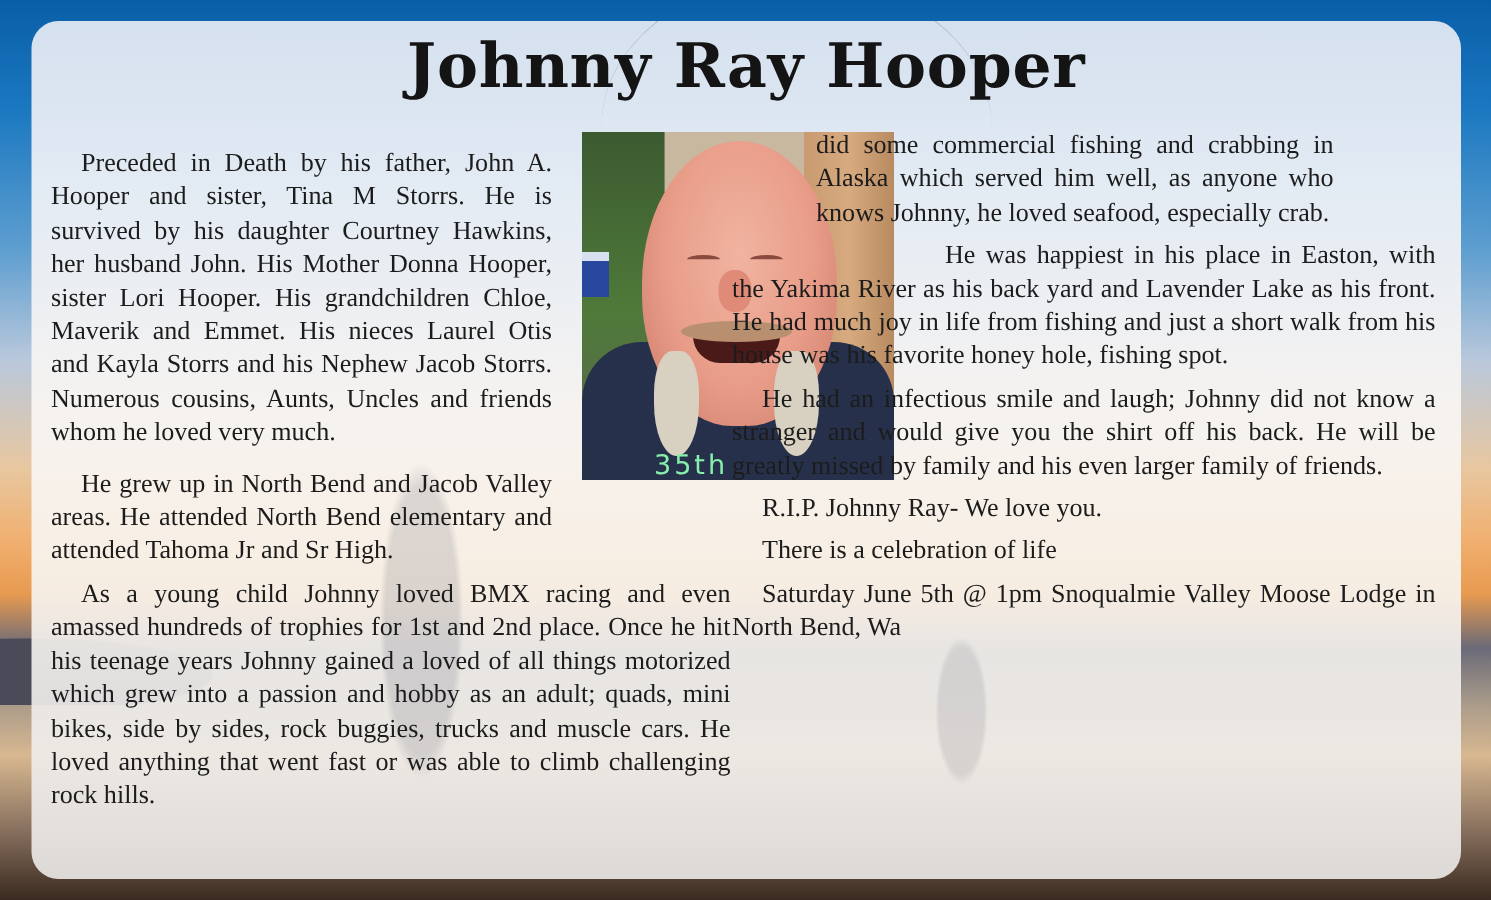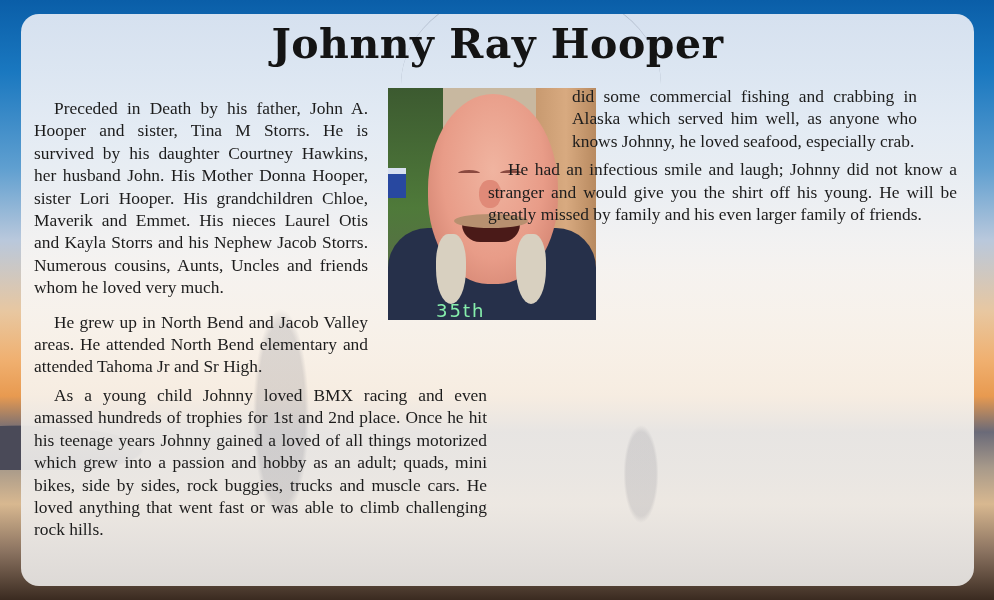--- a/index.html
+++ b/index.html
@@ -60,21 +60,21 @@
     position: absolute;
     font-size: 17.4px;
     line-height: 22.4px;
     color: #1c1c1c;
     text-align: justify;
   }
   .col p { text-indent: 20px; margin-bottom: 6px; }
   .col-left { left: 13px; top: 71px; width: 453px; }
   .col-left .narrow { width: 334px; margin-top: 12px; }
   .col-right { left: 467px; top: 71px; width: 469px; }
-  .col-right .narrow { margin-left: 84px; width: 345px; }
+  .col-right .narrow { margin-left: 56px; width: 345px; }
   .col-right .indent-big { text-indent: 142px; }
   .photo {
     position: absolute; left: 367px; top: 74px; width: 208px; height: 232px;
     overflow: hidden;
     background: #2a3448;
   }
   .photo .bg-green { position: absolute; left: 0; top: 0; width: 55px; height: 200px; background: linear-gradient(180deg,#3c5a30,#4f7a3a 60%,#5a6a4a); }
   .photo .bg-wood { position: absolute; right: 0; top: 0; width: 60px; height: 200px; background: linear-gradient(90deg,#c89a70,#d8aa80 50%,#b88a60); }
   .photo .bg-top { position: absolute; left: 55px; right: 60px; top: 0; height: 40px; background: #c8b8a0; }
   .photo .cup { position: absolute; left: 0; top: 80px; width: 18px; height: 30px; background: #2848a0; border-top: 6px solid #d8e0f0; }
@@ -123,15 +123,19 @@
   </div>
 
   <div class="col col-left">
     <p class="narrow">Preceded in Death by his father, John A. Hooper and sister, Tina M Storrs. He is survived by his daughter Courtney Hawkins, her husband John. His Mother Donna Hooper, sister Lori Hooper. His grandchildren Chloe, Maverik and Emmet. His nieces Laurel Otis and Kayla Storrs and his Nephew Jacob Storrs. Numerous cousins, Aunts, Uncles and friends whom he loved very much.</p>
     <p class="narrow">He grew up in North Bend and Jacob Valley areas. He attended North Bend elementary and attended Tahoma Jr and Sr High.</p>
     <p>As a young child Johnny loved BMX racing and even amassed hundreds of trophies for 1st and 2nd place. Once he hit his teenage years Johnny gained a loved of all things motorized which grew into a passion and hobby as an adult; quads, mini bikes, side by sides, rock buggies, trucks and muscle cars. He loved anything that went fast or was able to climb challenging rock hills.</p>
   </div>
 
   <div class="col col-right">
     <p class="narrow" style="text-indent:0">did some commercial fishing and crabbing in Alaska which served him well, as anyone who knows Johnny, he loved seafood, especially crab.</p>
-    <p>He had an infectious smile and laugh; Johnny did not know a stranger and would give you the shirt off his young. He will be greatly missed by family and his even larger family of friends.</p>
+    <p class="indent-big">He was happiest in his place in Easton, with the Yakima River as his back yard and Lavender Lake as his front. He had much joy in life from fishing and just a short walk from his house was his favorite honey hole, fishing spot.</p>
+    <p>He had an infectious smile and laugh; Johnny did not know a stranger and would give you the shirt off his back. He will be greatly missed by family and his even larger family of friends.</p>
+    <p>R.I.P. Johnny Ray- We love you.</p>
+    <p>There is a celebration of life</p>
+    <p>Saturday June 5th @ 1pm Snoqualmie Valley Moose Lodge in North Bend, Wa</p>
   </div>
 </div>
 
 </body></html>

